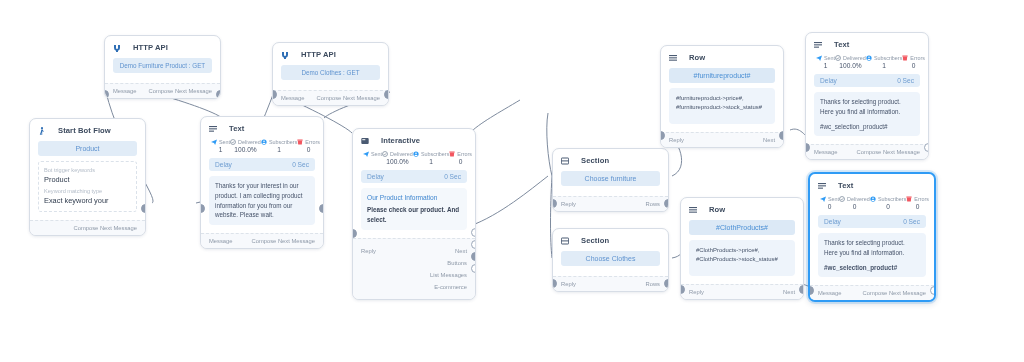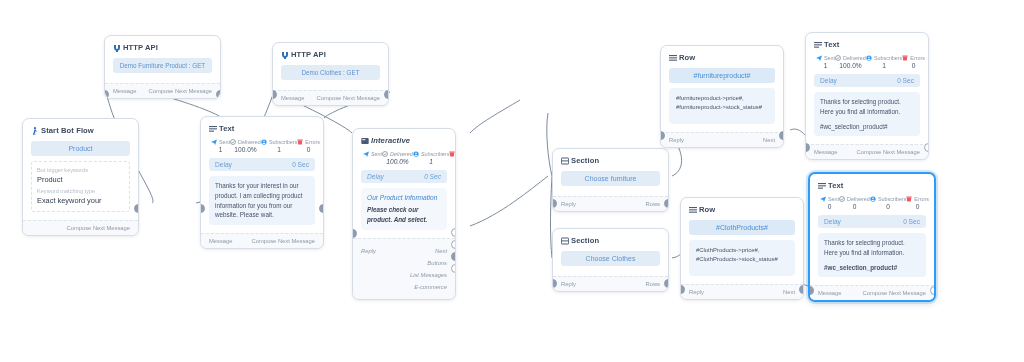--- a/index.html
+++ b/index.html
@@ -23,21 +23,21 @@
     border-radius: 7px;
     box-shadow: 0 1px 3px rgba(30,50,90,0.10);
     overflow: hidden;
   }
   .node.selected {
     border: 2px solid #2f9bf5;
     box-shadow: 0 0 0 2px rgba(47,155,245,0.18), 0 2px 6px rgba(30,50,90,0.16);
   }
   .node-body { padding: 7px 8px 8px 8px; }
   .node-head {
-    display: flex; align-items: center; gap: 2px;
+    display: flex; align-items: center; gap: 12px;
     font-size: 7.6px; font-weight: bold; color: #3c4a5e;
     letter-spacing: .1px;
     margin-bottom: 6px;
   }
   .node-head .ic { display: inline-flex; width: 8px; height: 8px; align-items: center; justify-content: center; }
   .node-head .ic svg { display: block; }
 
   .pill {
     background: #dce9f6;
     color: #4b8fd4;
@@ -150,21 +150,21 @@
     </div>
     <div class="footer">
       <span>Message</span>
       <span>Compose Next Message</span>
     </div>
     <div class="dot" style="left:-5px; top:47px;"></div>
     <div class="dot" style="right:-5px; top:47px;"></div>
   </div>
 
 
-  <div class="node" style="left:22px; top:118px; width:117px;">
+  <div class="node" style="left:29px; top:118px; width:117px;">
     <div class="node-body">
       <div class="node-head">
         <span class="ic">
             <svg width="8" height="8" viewBox="0 0 8 8">
               <circle cx="4" cy="1.2" r="1.1" fill="#2f6fb5"></circle>
               <path d="M3.4 2.6h1.2l1.1 2-.7.4-.8-1.3V8H3.4V5.4L2.6 8l-.8-.3 1-2.6z" fill="#2f6fb5"></path>
             </svg>
           </span>
         <span>Start Bot Flow</span>
       </div>
@@ -247,21 +247,21 @@
       </div>
     </div>
     <div class="footer">
       <span>Message</span>
       <span>Compose Next Message</span>
     </div>
     <div class="dot" style="left:-5px; top:87px;"></div>
     <div class="dot" style="right:-5px; top:87px;"></div>
   </div>
 
-  <div class="node" style="left:352px; top:128px; width:104px;font-style:italic;">
+  <div class="node" style="left:352px; top:128px; width:124px;">
     <div class="node-body">
       <div class="node-head">
         <span class="ic">
             <svg width="8" height="8" viewBox="0 0 8 8">
               <rect x="0.3" y="1" width="7.4" height="6" rx="1" fill="#4a5a72"></rect>
               <rect x="1.3" y="2.2" width="3" height="1" fill="#fff"></rect>
             </svg>
           </span>
         <span>Interactive</span>
       </div>

